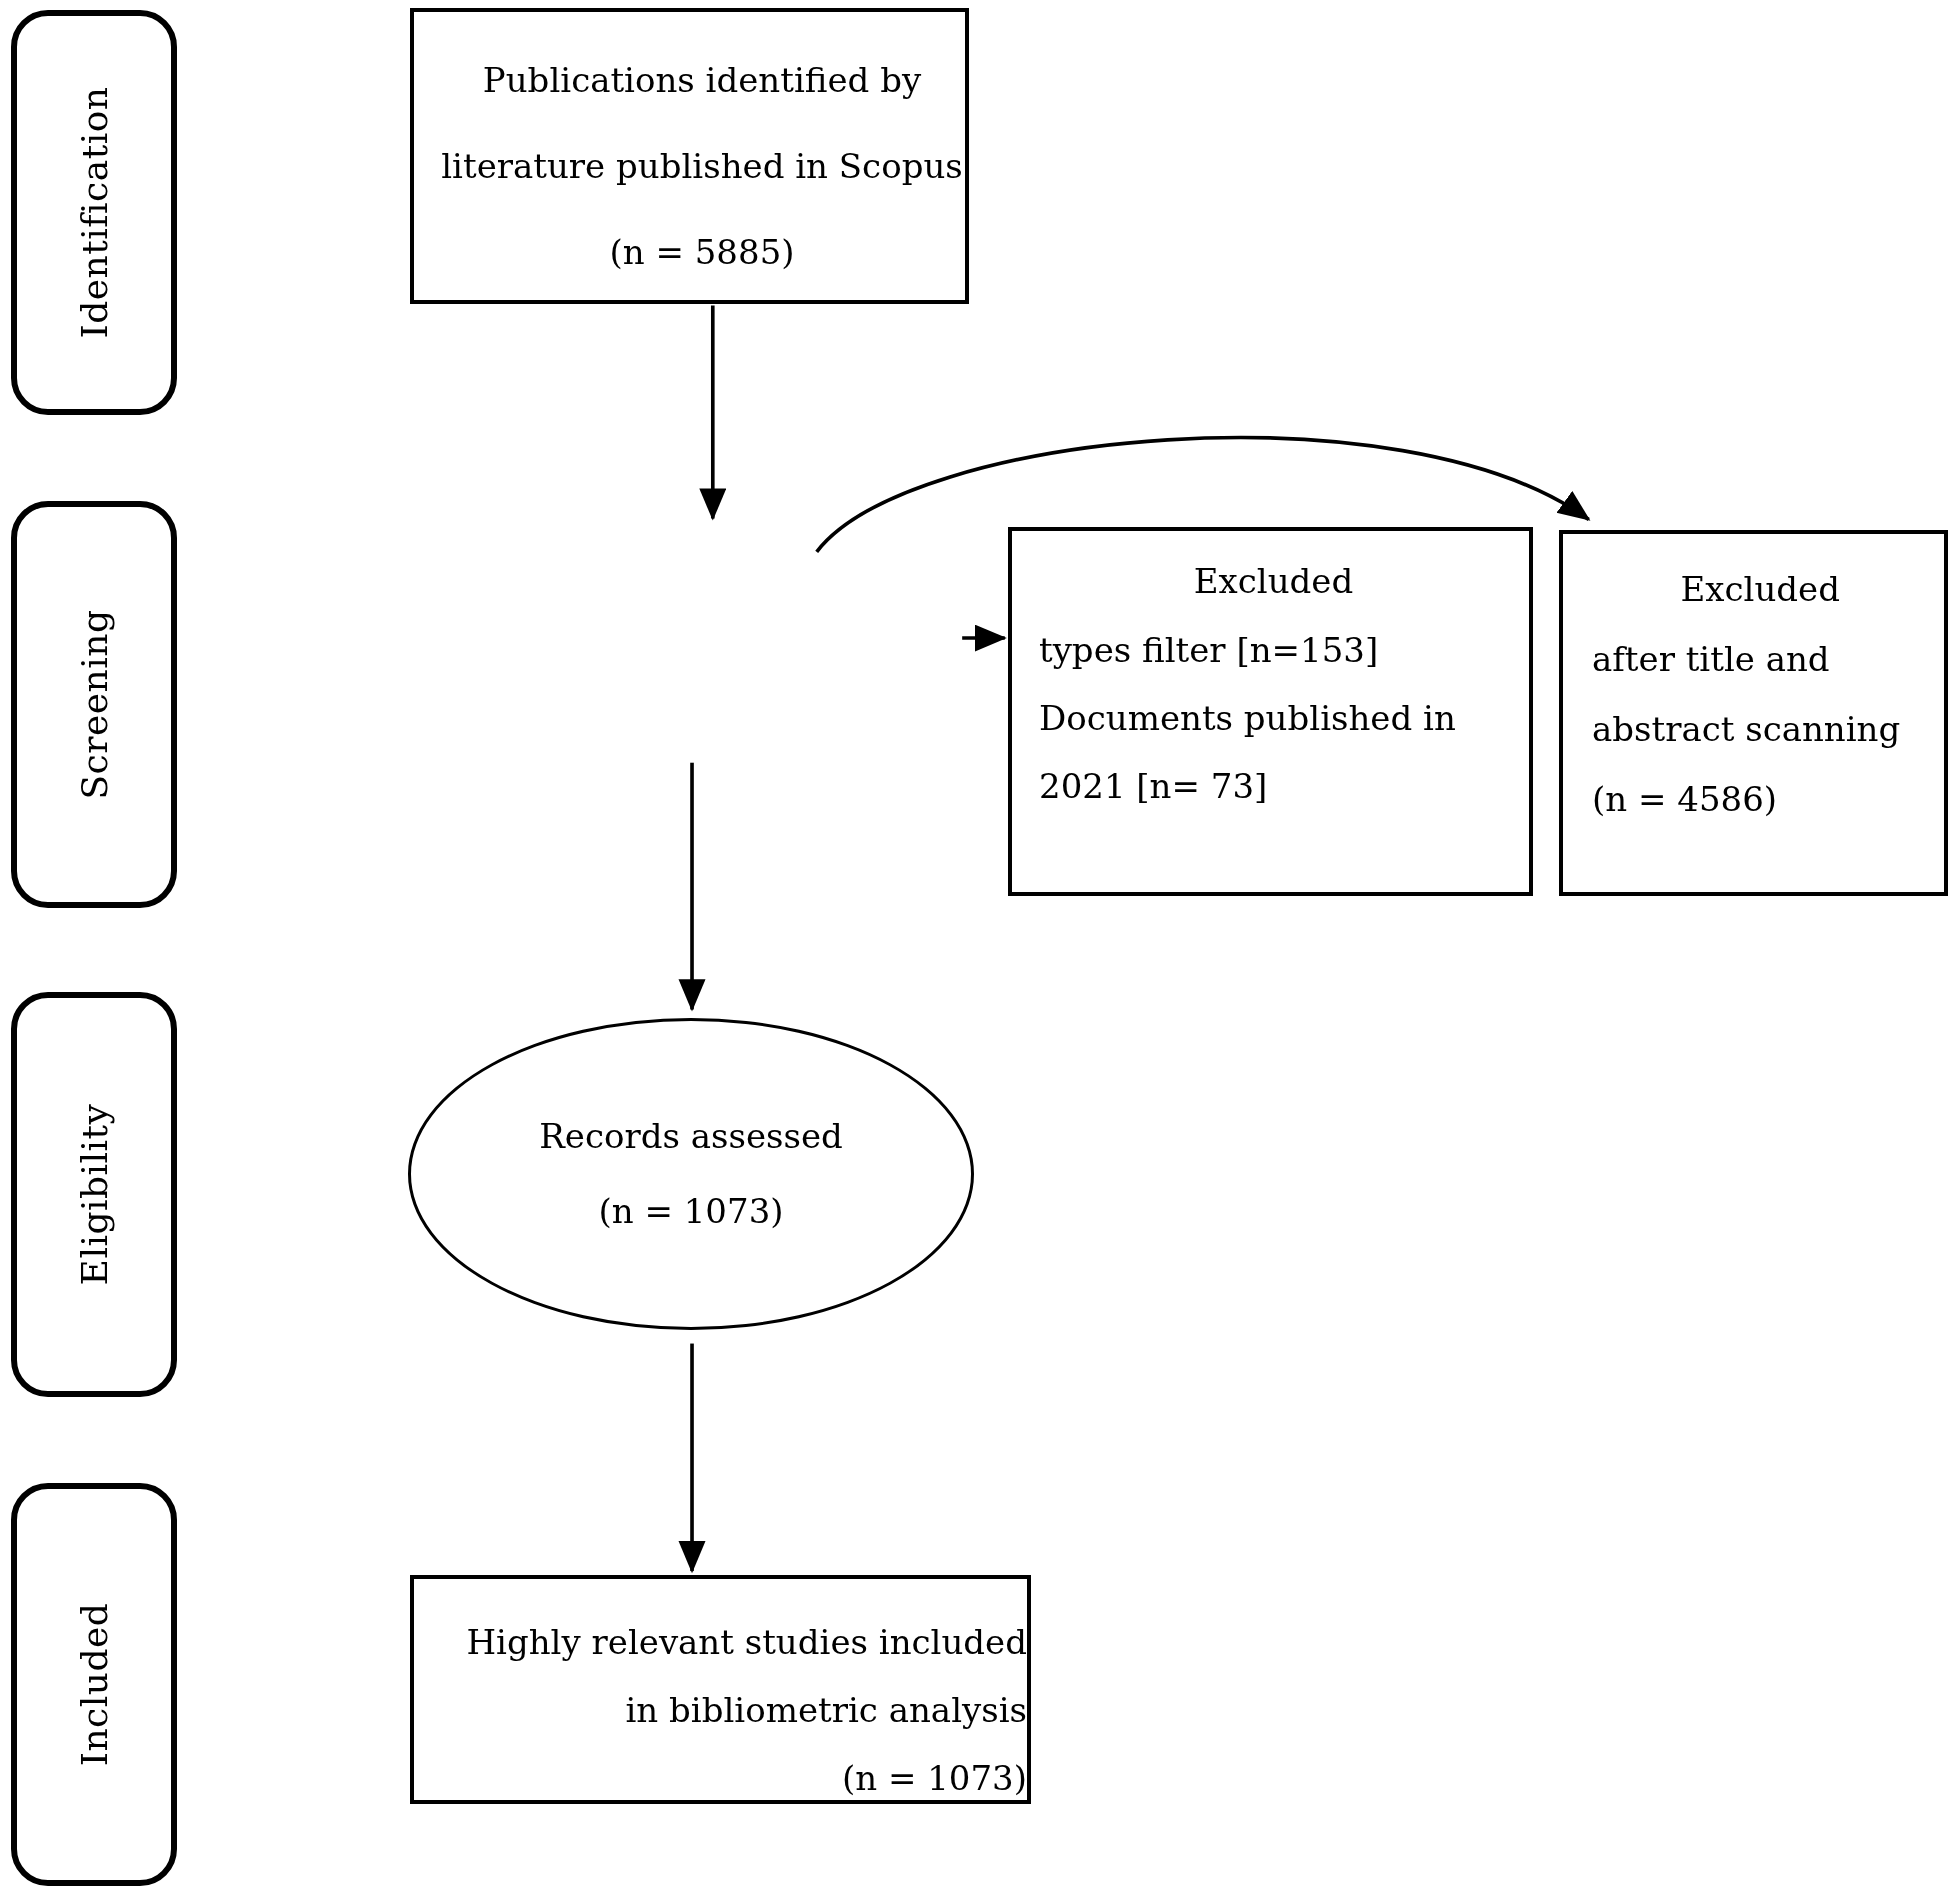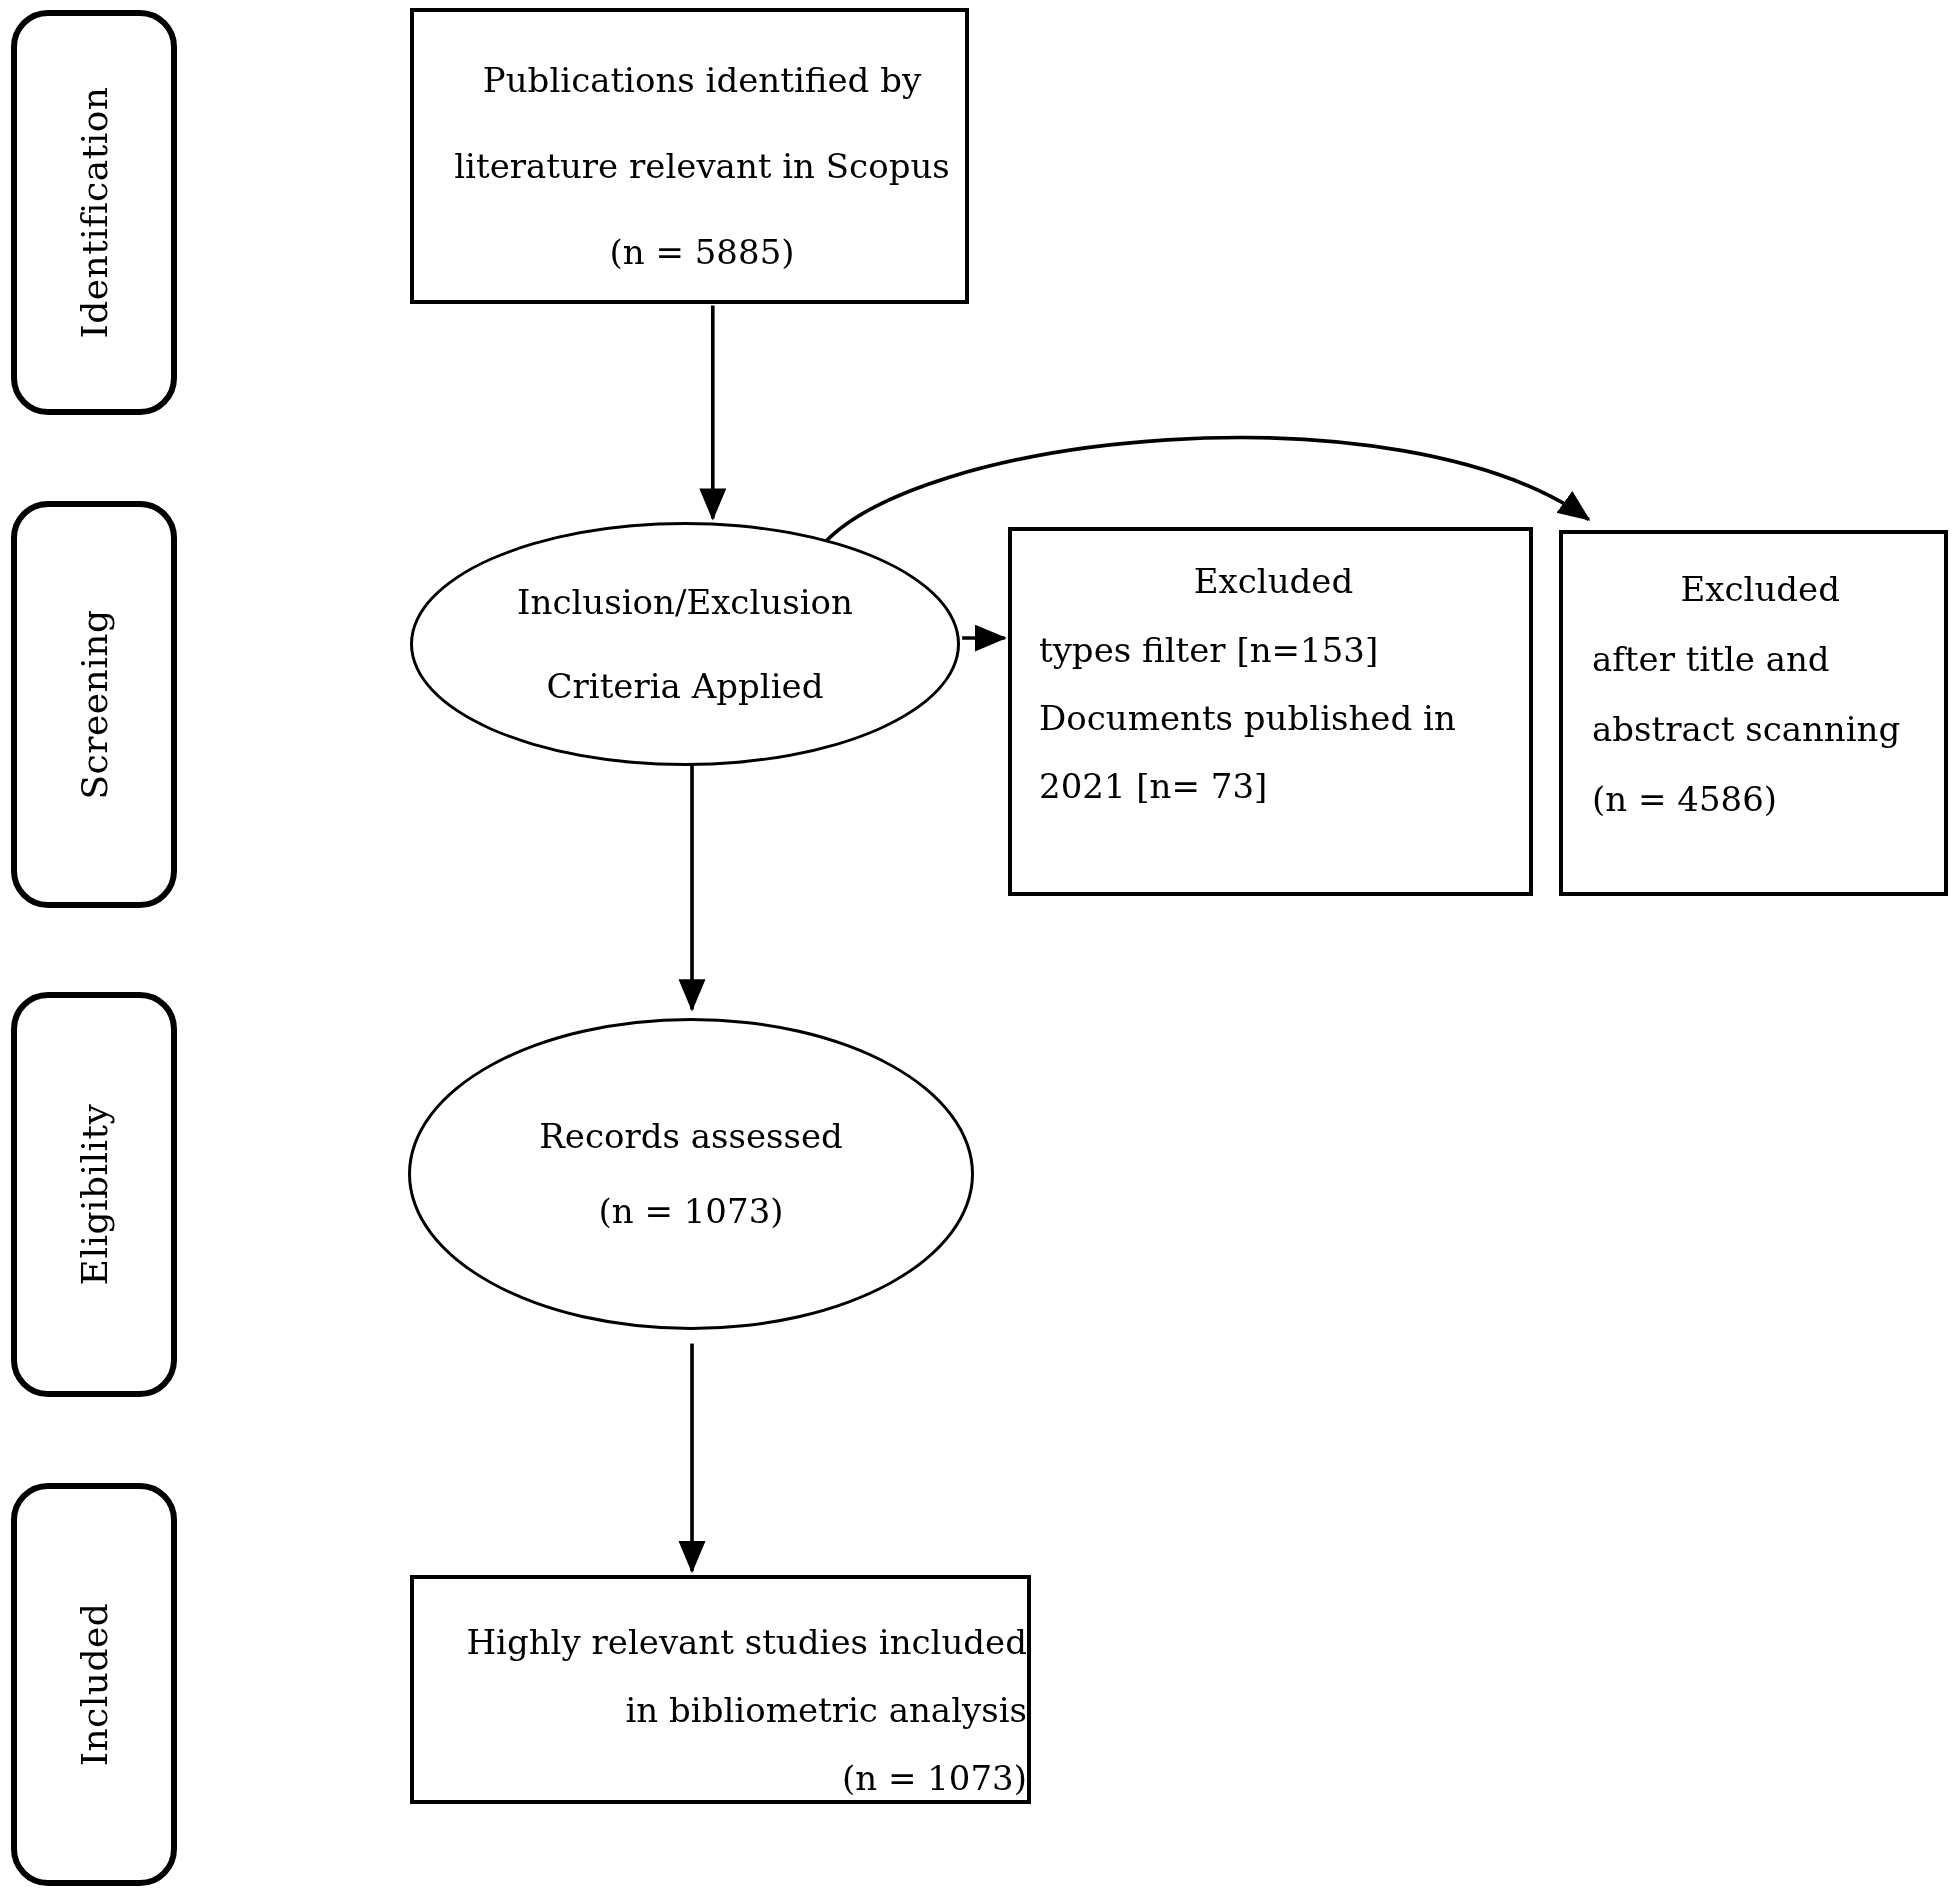--- a/index.html
+++ b/index.html
@@ -132,28 +132,24 @@
   </div>
   <div class="stage" style="top:992px; height:405px;">
     <span class="stage-text">Eligibility</span>
   </div>
   <div class="stage" style="top:1483px; height:403px;">
     <span class="stage-text">Included</span>
   </div>
 
   <div class="node rect-node" id="box-publications-identified" style="left:410px; top:7.8px; width:559px; height:296px;">
     <div class="line">Publications identified by</div>
-    <div class="line">literature relevant in Scopus</div>
+    <div class="line">literature published in Scopus</div>
     <div class="line">(n = 5885)</div>
   </div>
 
-  <div class="node ellipse-node" id="ellipse-inclusion-exclusion-criteria" style="left:410px; top:522px; width:550px; height:244px;">
-    <div class="line">Inclusion/Exclusion</div>
-    <div class="line">Criteria Applied</div>
-  </div>
 
   <div class="node rect-node" id="box-excluded-types-filter" style="left:1008px; top:527px; width:525px; height:369px;">
     <div class="heading">Excluded</div>
     <div class="line">types filter [n=153]</div>
     <div class="line">Documents published in</div>
     <div class="line">2021 [n= 73]</div>
   </div>
 
   <div class="node rect-node" id="box-excluded-title-abstract" style="left:1559px; top:530px; width:389px; height:366px;">
     <div class="heading">Excluded</div>

